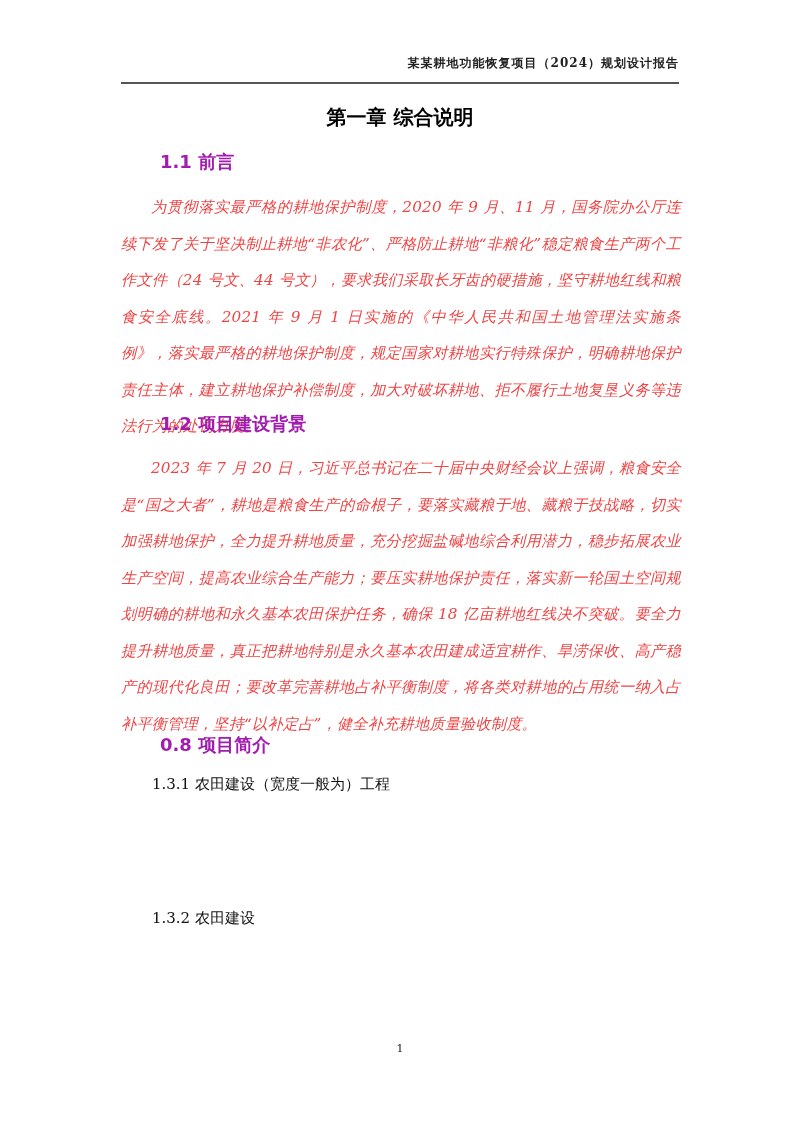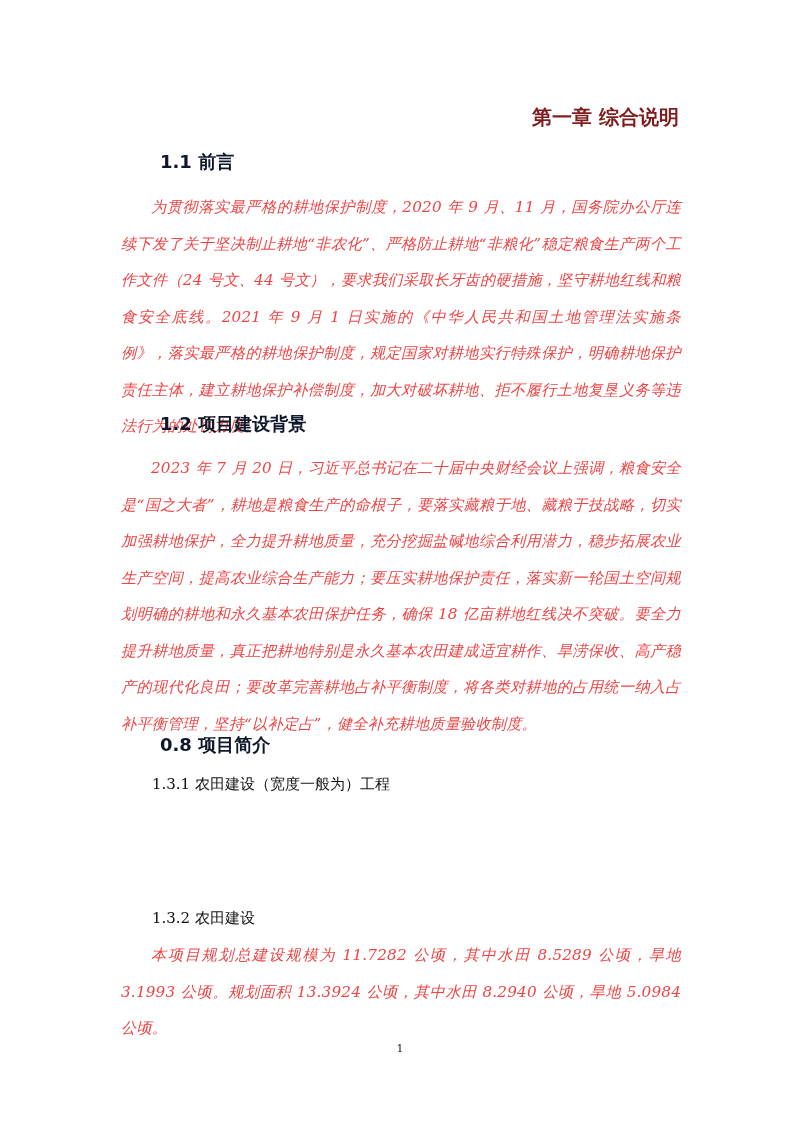--- a/index.html
+++ b/index.html
@@ -6,26 +6,26 @@
     body { width: 800px; height: 1132px; position: relative; overflow: hidden; color: #111; }
     .page { position: absolute; left: 0; top: 0; width: 800px; height: 1132px; background: #fff; }
     .running-header {
       position: absolute; left: 121px; width: 558px; top: 52px; height: 30px;
       border-bottom: 2px solid #555;
       font-family: "DejaVu Serif", serif; font-size: 12px; letter-spacing: 1px;
       text-align: right; line-height: 22px; color: #222; font-weight: bold;
     }
     .chapter-title {
       position: absolute; left: 121px; width: 558px; top: 104px;
-      text-align: right; font-family: "DejaVu Sans", sans-serif;
-      font-weight: bold; font-size: 20px; color: #7f1d1d; padding-left: 160px; box-sizing: border-box;
+      text-align: center; font-family: "DejaVu Sans", sans-serif;
+      font-weight: bold; font-size: 20px; color: #000000; padding-left: 160px; box-sizing: border-box;
     }
     .section-heading {
       position: absolute; left: 160px; font-family: "DejaVu Sans", sans-serif;
-      font-weight: bold; font-size: 18px; color: #0f172a;
+      font-weight: bold; font-size: 18px; color: #a21caf;
     }
     .sub-heading {
       position: absolute; left: 152px; font-family: "DejaVu Serif", serif;
       font-size: 15px; color: #111;
     }
     .para {
       position: absolute; left: 121px; width: 560px;
       font-family: "DejaVu Serif", serif; font-size: 15.2px; line-height: 36.5px;
       text-indent: 30px; text-align: justify; color: #ef4444; margin: 0;
       letter-spacing: 0.2px;
@@ -34,30 +34,30 @@
     .page-number {
       position: absolute; left: 0; width: 800px; top: 1042px; text-align: center;
       font-family: "DejaVu Serif", serif; font-size: 11px; color: #222;
     }
   </style>
 </head>
 <body>
 
 <div class="page">
 
+  <div class="running-header">某某耕地功能恢复项目（2024）规划设计报告</div>
 
   <div class="chapter-title" style="padding-left:0;">第一章  综合说明</div>
 
   <div class="section-heading" style="top:150px;">1.1 前言</div>
   <p class="para" style="top:189px;">为贯彻落实最严格的耕地保护制度，2020 年 9 月、11 月，国务院办公厅连续下发了关于坚决制止耕地“非农化”、严格防止耕地“非粮化”稳定粮食生产两个工作文件（24 号文、44 号文），要求我们采取长牙齿的硬措施，坚守耕地红线和粮食安全底线。2021 年 9 月 1 日实施的《中华人民共和国土地管理法实施条例》，落实最严格的耕地保护制度，规定国家对耕地实行特殊保护，明确耕地保护责任主体，建立耕地保护补偿制度，加大对破坏耕地、拒不履行土地复垦义务等违法行为的处罚力度。</p>
 
   <div class="section-heading" style="top:412px;">1.2 项目建设背景</div>
   <p class="para" style="top:450px;">2023 年 7 月 20 日，习近平总书记在二十届中央财经会议上强调，粮食安全是“国之大者”，耕地是粮食生产的命根子，要落实藏粮于地、藏粮于技战略，切实加强耕地保护，全力提升耕地质量，充分挖掘盐碱地综合利用潜力，稳步拓展农业生产空间，提高农业综合生产能力；要压实耕地保护责任，落实新一轮国土空间规划明确的耕地和永久基本农田保护任务，确保 18 亿亩耕地红线决不突破。要全力提升耕地质量，真正把耕地特别是永久基本农田建成适宜耕作、旱涝保收、高产稳产的现代化良田；要改革完善耕地占补平衡制度，将各类对耕地的占用统一纳入占补平衡管理，坚持“以补定占”，健全补充耕地质量验收制度。</p>
 
   <div class="section-heading" style="top:733px;">0.8 项目简介</div>
 
   <div class="sub-heading" style="top:775px;">1.3.1 农田建设（宽度一般为）工程</div>
 
   <div class="sub-heading" style="top:909px;">1.3.2 农田建设</div>
-  <p class="para" style="top:937px;">本项目规划总建设规模为 11.7282 公顷，其中水田 8.5289 公顷，旱地 3.1993 公顷。规划面积 13.3924 公顷，其中水田 8.2940 公顷，旱地 5.0984 公顷。</p>
 
   <div class="page-number">1</div>
 </div>
 
 </body></html>

